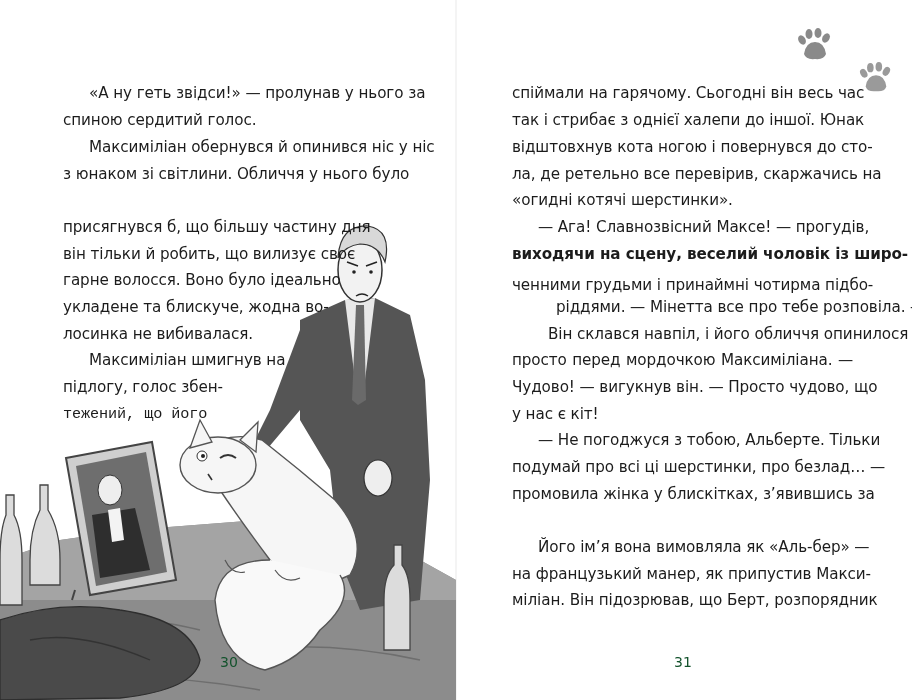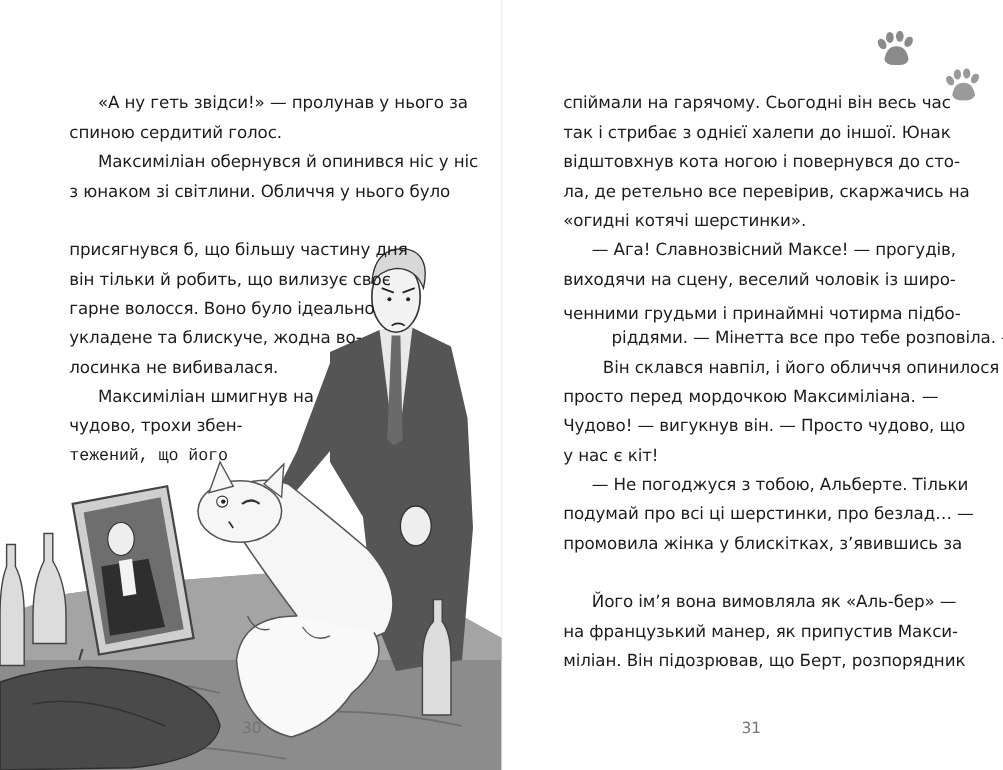--- a/index.html
+++ b/index.html
@@ -4,21 +4,21 @@
 <style>
   html, body { margin: 0; padding: 0; background: #fff; }
   body { width: 912px; height: 700px; position: relative; overflow: hidden;
          font-family: "DejaVu Sans", sans-serif; color: #1c1c1c; }
   .page { position: absolute; top: 0; height: 700px; }
   .page-left { left: 0; width: 456px; }
   .page-right { left: 456px; width: 456px; }
   .gutter { position: absolute; left: 455px; top: 0; width: 2px; height: 700px; background: #f4f4f4; }
   .line { position: absolute; font-size: 15.2px; line-height: 20px; white-space: nowrap; letter-spacing: -0.1px; text-align: right; }
   .justify { text-align: justify; text-align-last: justify; }
-  .page-num { position: absolute; font-size: 14px; color: #737373; }
+  .page-num { position: absolute; font-size: 14px; color: #14532d; }
   .illus { position: absolute; left: 0; top: 0; width: 456px; height: 700px; }
   .paw { position: absolute; }
 </style>
 </head>
 <body>
 
 <div class="gutter"></div>
 
 <div class="page page-left">
 
@@ -84,21 +84,21 @@
   <div class="line" style="left:89px; top:83px; width:307px;">«А ну геть звідси!» — пролунав у нього за</div>
   <div class="line" style="left:63px; top:110px;">спиною сердитий голос.</div>
   <div class="line" style="left:89px; top:137px;">Максиміліан обернувся й опинився ніс у ніс</div>
   <div class="line" style="left:63px; top:164px;">з юнаком зі світлини. Обличчя у нього було</div>
   <div class="line" style="left:63px; top:217px;">присягнувся б, що більшу частину дня</div>
   <div class="line" style="left:63px; top:244px;">він тільки й робить, що вилизує своє</div>
   <div class="line" style="left:63px; top:270px;">гарне волосся. Воно було ідеально</div>
   <div class="line" style="left:63px; top:297px;">укладене та блискуче, жодна во-</div>
   <div class="line" style="left:63px; top:324px;">лосинка не вибивалася.</div>
   <div class="line" style="left:89px; top:350px;">Максиміліан шмигнув на</div>
-  <div class="line" style="left:63px; top:377px;">чудово, трохи збен-</div>
+  <div class="line" style="left:63px; top:377px;">підлогу, голос збен-</div>
   <div class="line" style="left:63px; top:404px;font-family:Liberation Mono, monospace;">тежений, що його</div>
 
   <div class="page-num" style="left:220px; top:654px;">30</div>
 </div>
 
 <div class="page page-right">
 
   <svg class="paw" style="left:340px; top:28px;" width="38" height="34" viewBox="0 0 38 34">
     <g fill="#8a8a8a">
       <ellipse cx="6" cy="12" rx="3.5" ry="5" transform="rotate(-30 6 12)"></ellipse>
@@ -117,21 +117,21 @@
       <path d="M8 26 Q10 14 19 14 Q28 14 30 26 Q28 32 19 31 Q10 32 8 26 Z"></path>
     </g>
   </svg>
 
   <div class="line justify" style="left:56px; top:83px; width:341px;">спіймали на гарячому. Сьогодні він весь час</div>
   <div class="line justify" style="left:56px; top:110px; width:341px;">так і стрибає з однієї халепи до іншої. Юнак</div>
   <div class="line justify" style="left:56px; top:137px; width:341px;">відштовхнув кота ногою і повернувся до сто-</div>
   <div class="line" style="left:56px; top:190px;">«огидні котячі шерстинки».</div>
   <div class="line justify" style="left:56px; top:164px; width:341px;">ла, де ретельно все перевірив, скаржачись на</div>
   <div class="line justify" style="left:82px; top:217px; width:315px;">— Ага! Славнозвісний Максе! — прогудів,</div>
-  <div class="line justify" style="left:56px; top:244px; width:341px;">виходячи на сцену, веселий чоловік із широ-</div>
+  <div class="line justify" style="left:56px; top:244px; width:341px;font-weight:bold;">виходячи на сцену, веселий чоловік із широ-</div>
   <div class="line justify" style="left:56px; top:275px; width:341px;">ченними грудьми і принаймні чотирма підбо-</div>
   <div class="line justify" style="left:56px; top:297px; width:341px;margin-left:44px;">ріддями. — Мінетта все про тебе розповіла. —</div>
   <div class="line justify" style="left:56px; top:324px; width:341px;margin-left:36px;">Він склався навпіл, і його обличчя опинилося</div>
   <div class="line justify" style="left:56px; top:350px; width:341px;">просто перед мордочкою Максиміліана. —</div>
   <div class="line justify" style="left:56px; top:377px; width:341px;">Чудово! — вигукнув він. — Просто чудово, що</div>
   <div class="line" style="left:56px; top:404px;">у нас є кіт!</div>
   <div class="line justify" style="left:82px; top:430px; width:315px;">— Не погоджуся з тобою, Альберте. Тільки</div>
   <div class="line justify" style="left:56px; top:457px; width:341px;">подумай про всі ці шерстинки, про безлад… —</div>
   <div class="line justify" style="left:56px; top:484px; width:341px;">промовила жінка у блискітках, з’явившись за</div>
   <div class="line justify" style="left:82px; top:537px; width:315px;">Його ім’я вона вимовляла як «Аль-бер» —</div>

